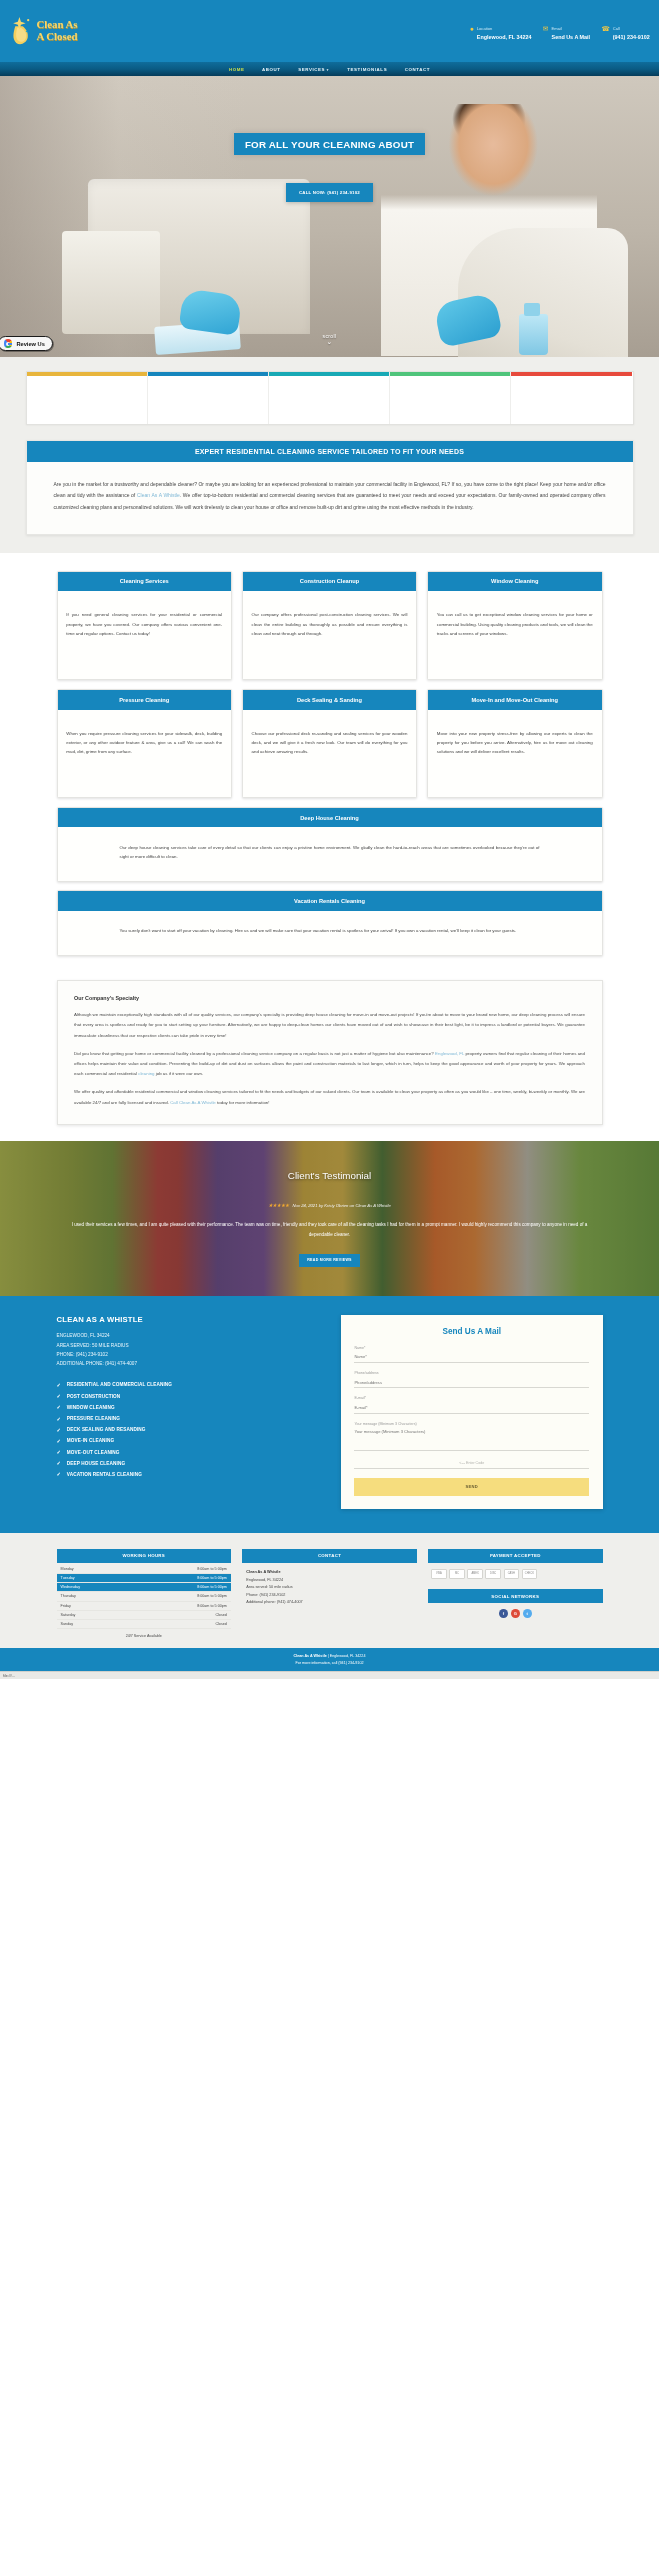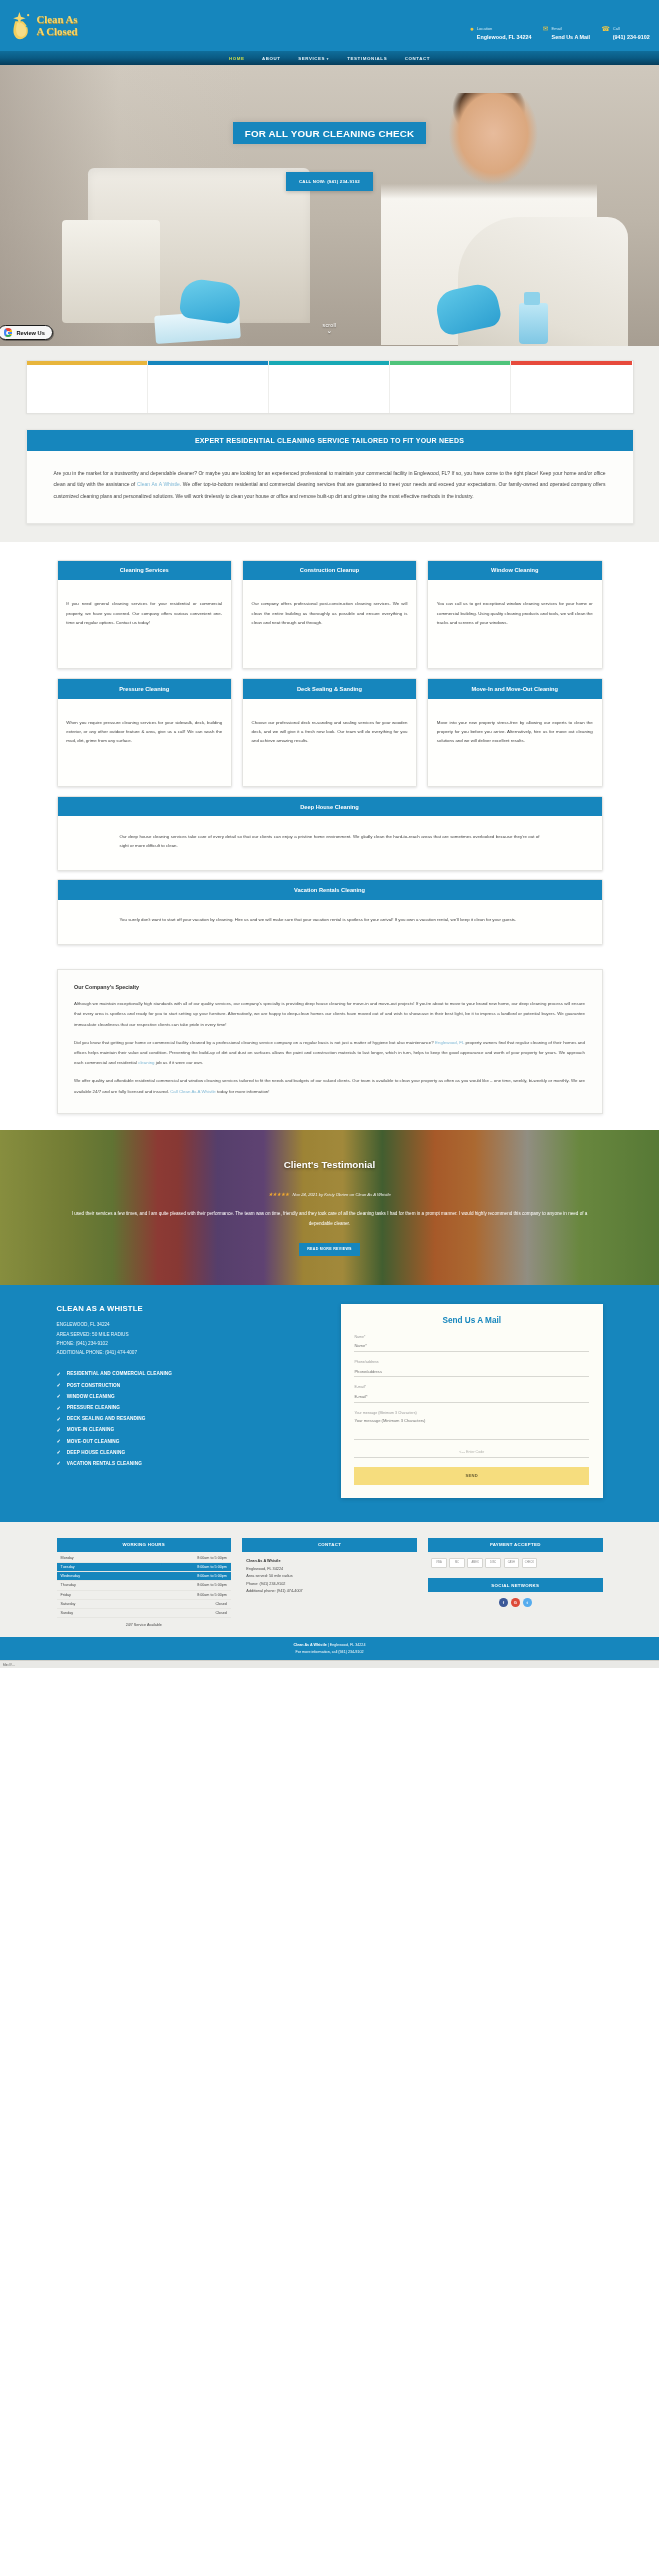--- a/index.html
+++ b/index.html
@@ -7,21 +7,21 @@
     width: 659px;
     font-family: "Liberation Sans", sans-serif;
     background: #ffffff;
     color: #333;
     -webkit-font-smoothing: antialiased;
   }
 
   
   .topbar {
     background: #1686bd;
-    height: 51px;
+    height: 62px;
     position: relative;
     display: flex;
     align-items: center;
     padding: 0 0 0 11.3px;
   }
   .logo { display: flex; align-items: center; gap: 2.1px; }
   .logo-mark { position: relative; width: 23px; height: 30px; }
   .logo-text {
     font-family: "Liberation Serif", serif;
     font-weight: bold;
@@ -284,21 +284,21 @@
         #d9b23c 46%, #e0bb45 52%,
         #4f7a34 58%,
         #e8732a 66%, #ef8a36 72%,
         #c7c2b0 80%,
         #8ab84a 88%, #6fa33d 100%);
     filter: blur(0.5px);
   }
   .testi-overlay { position: absolute; inset: 0; background: rgba(40,40,40,.34); }
   .testi-inner { position: relative; width: 546px; text-align: center; color: #fff; }
   .testi-title {
-    font-size: 9.8px; font-weight: bold; color: #fff;
+    font-size: 9.8px; font-weight: normal; color: #fff;
     text-shadow: 0 1px 2.6px rgba(0,0,0,.5);
     margin-bottom: 21.6px;
   }
   .testi-meta {
     font-size: 4.2px; font-style: italic; color: #f2f2f2;
     margin-bottom: 11.3px; display: flex; justify-content: center;
     align-items: center; gap: 3.6px;
   }
   .stars { color: #f0a830; font-size: 5.2px; letter-spacing: -0.5px; }
   .testi-text {
@@ -465,21 +465,21 @@
     <div class="hero-sofa"></div>
     <div class="hero-cushion"></div>
     <div class="hero-person"></div>
     <div class="hero-arm"></div>
     <div class="hero-cloth"></div>
     <div class="hero-glove-l"></div>
     <div class="hero-glove-r"></div>
     <div class="hero-bottle"></div>
   </div>
   <div class="hero-content">
-    <div class="hero-title">FOR ALL YOUR CLEANING CHECK</div>
+    <div class="hero-title">FOR ALL YOUR CLEANING ABOUT</div>
     <button class="hero-cta">CALL NOW: (941) 234-9102</button>
   </div>
   <div class="scroll-ind">
     <span>scroll</span>
     <span class="chev">⌄</span>
   </div>
   <div class="review-badge">
     <span class="g-logo"></span>
     <span>Review Us</span>
   </div>

